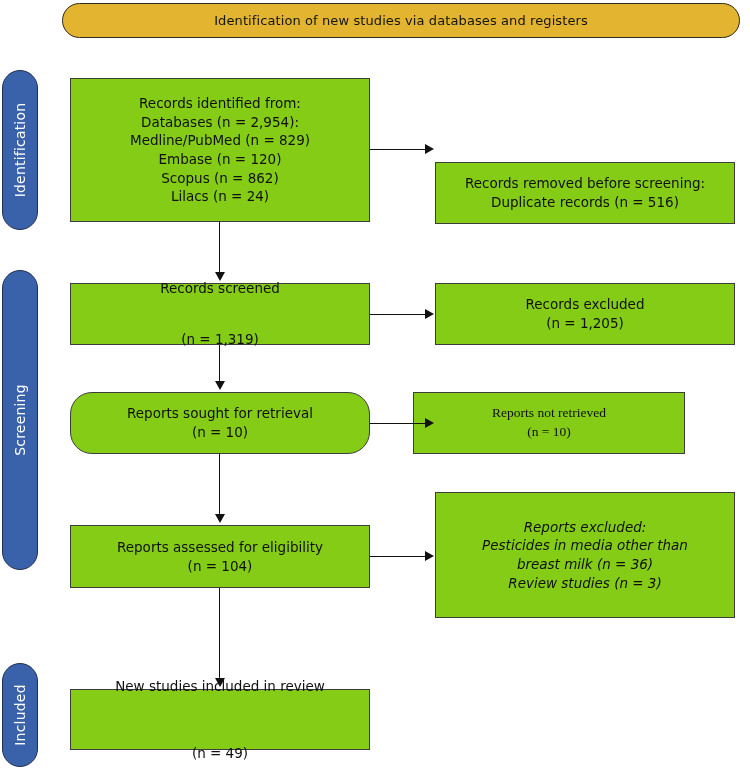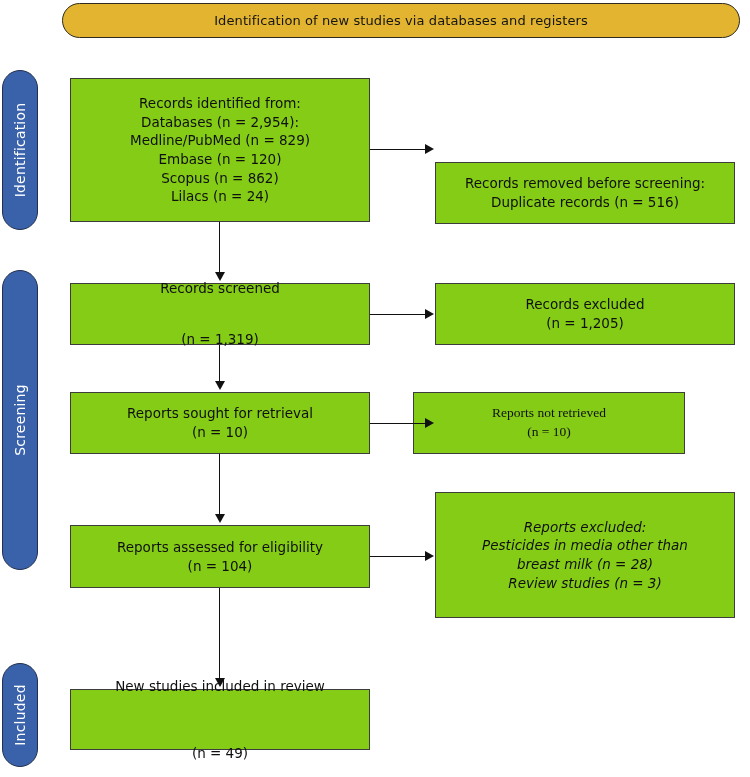--- a/index.html
+++ b/index.html
@@ -77,21 +77,21 @@
     line-height: 1.38;
     text-align: center;
     padding: 2px 6px;
   }
   .box .ln { display: block; white-space: nowrap; }
 
   #box-identified   { left: 70px;  top: 78px;  width: 300px; height: 144px; }
   #box-removed      { left: 435px; top: 118px; width: 300px; height: 62px; margin-top: 44px;  }
   #box-screened     { left: 70px;  top: 283px; width: 300px; height: 62px; gap: 32px;  }
   #box-excluded     { left: 435px; top: 283px; width: 300px; height: 62px;  }
-  #box-sought       { left: 70px;  top: 392px; width: 300px; height: 62px;  }
+  #box-sought       { left: 70px;  top: 392px; width: 300px; height: 62px; border-radius: 22px;  }
   #box-notretrieved { left: 413px; top: 392px; width: 272px; height: 62px; font-family: Liberation Serif, serif;  }
   #box-assessed     { left: 70px;  top: 525px; width: 300px; height: 63px;  }
   #box-repexcluded  { left: 435px; top: 492px; width: 300px; height: 126px; font-style: italic; }
   #box-included     { left: 70px;  top: 689px; width: 300px; height: 61px; gap: 48px;  }
 
   
   .vline {
     position: absolute;
     width: 0;
     border-left: 1.6px solid #111111;
@@ -196,21 +196,21 @@
   </div>
 
   <div class="box" id="box-assessed">
     <span class="ln">Reports assessed for eligibility</span>
     <span class="ln">(n = 104)</span>
   </div>
 
   <div class="box" id="box-repexcluded">
     <span class="ln">Reports excluded:</span>
     <span class="ln">Pesticides in media other than</span>
-    <span class="ln">breast milk (n = 28)</span>
+    <span class="ln">breast milk (n = 36)</span>
     <span class="ln">Review studies (n = 3)</span>
   </div>
 
   <div class="box" id="box-included">
     <span class="ln">New studies included in review</span>
     <span class="ln">(n = 49)</span>
   </div>
 
   <div class="vline" id="v1"></div>
   <div class="arrow-down" id="v1head"></div>

